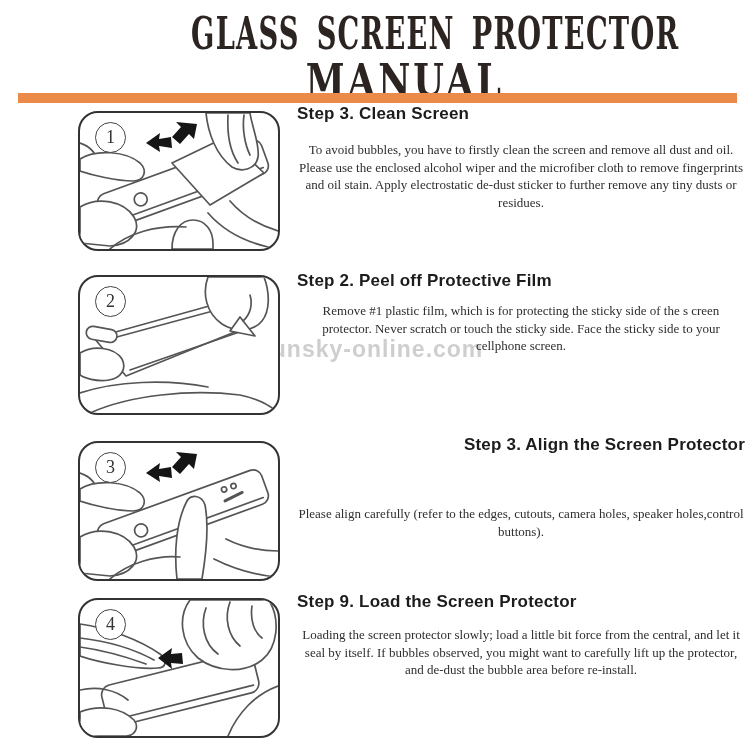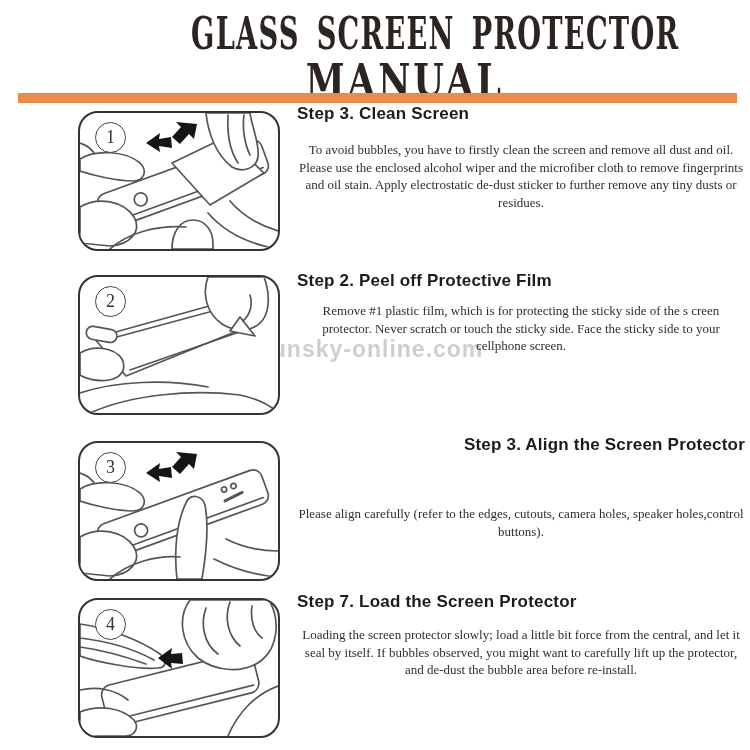--- a/index.html
+++ b/index.html
@@ -202,19 +202,19 @@
         <path class="ln" d="M150,2 C144,18 148,36 160,46"></path>
         <path class="ln" d="M172,6 C170,20 174,32 182,38"></path>
         <path class="ln" d="M148,136 C158,112 176,94 198,86"></path>
       </g>
       <g>
         <path class="arw" d="M78,58 L92,48 L91,54 L102,53 L103,64 L91,63 L92,69 Z"></path>
       </g>
     </svg>
   </div>
   <div class="step-text h4t" style="position:absolute;">
-    <h2>Step 7. Load the Screen Protector</h2>
+    <h2>Step 9. Load the Screen Protector</h2>
   </div>
   <div class="step-text p4t" style="position:absolute;">
     <p>Loading the screen protector slowly; load a little bit force from the central, and let it seal by itself. If bubbles observed, you might want to carefully lift up the protector, and de-dust the bubble area before re-install.</p>
   </div>
 
 </div>
 
 </body></html>

